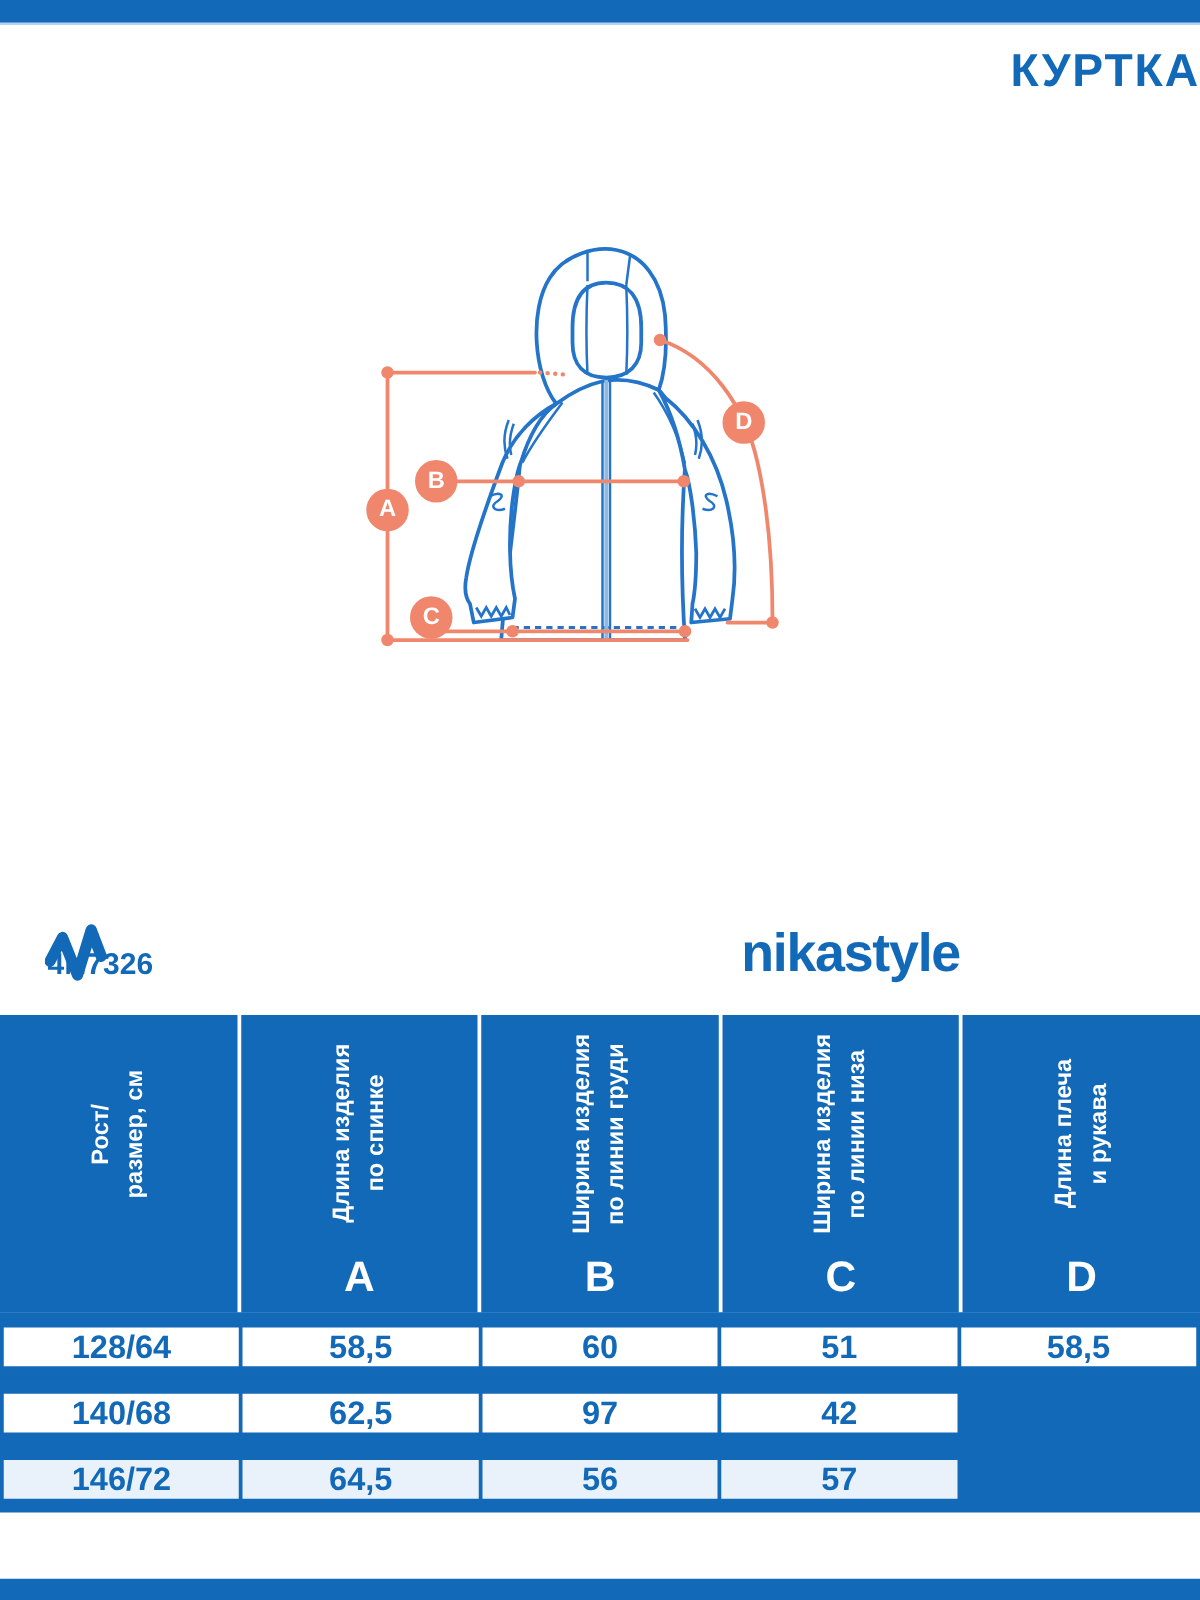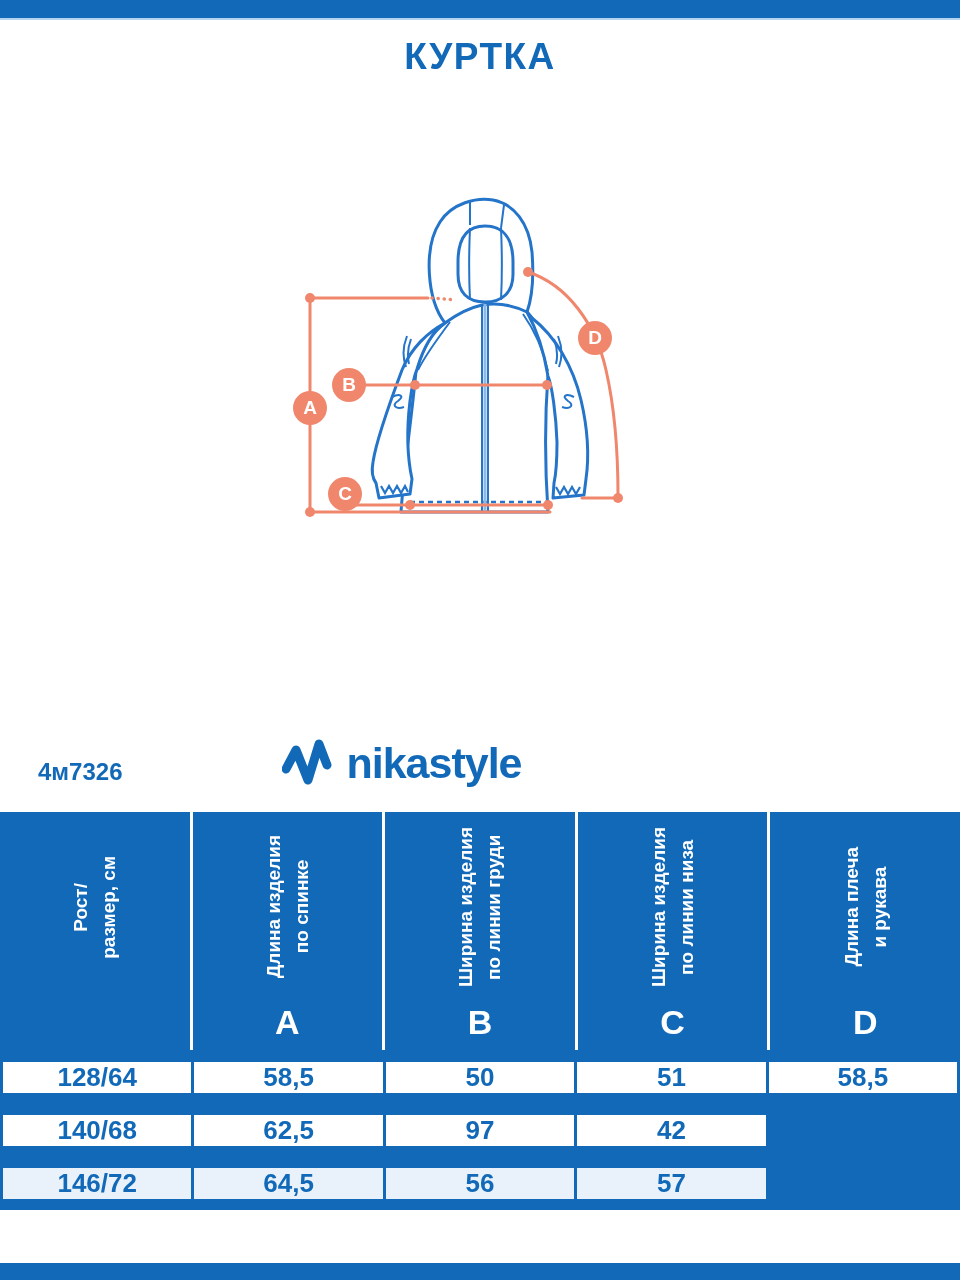--- a/index.html
+++ b/index.html
@@ -15,36 +15,36 @@
     font-family:"Liberation Sans","DejaVu Sans",sans-serif;
     background:#ffffff;position:relative;overflow:hidden;
   }
   .page{position:absolute;inset:0;width:960px;height:1280px;background:#fff;}
 
   
   .topbar{position:absolute;top:0;left:0;width:960px;height:20px;background:var(--blue);border-bottom:2px solid var(--divider-light);}
   .bottombar{position:absolute;bottom:0;left:0;width:960px;height:17px;background:var(--blue);}
 
   
-  .title{position:absolute;top:36px;left:0;width:960px;text-align:center;
+  .title{position:absolute;top:36px;left:0;width:960px;text-align:right;
     font-size:37px;font-weight:800;letter-spacing:1.5px;color:var(--blue);}
 
   
   .diagram{position:absolute;left:280px;top:190px;width:400px;height:350px;}
   .marker{position:absolute;width:34px;height:34px;border-radius:50%;background:var(--coral);
     color:#fff;font-weight:800;font-size:19px;display:flex;align-items:center;justify-content:center;}
   .marker-a{left:293px;top:391px;}
   .marker-b{left:332px;top:368px;}
   .marker-c{left:328px;top:477px;}
   .marker-d{left:578px;top:321px;}
 
   
   .article{position:absolute;left:38px;top:758px;font-size:24px;font-weight:700;color:var(--blue);}
   .brand{position:absolute;top:733px;left:0;width:768px;height:60px;
-    display:flex;align-items:center;justify-content:center;gap:14px;padding-left:36px;}
+    display:flex;align-items:center;justify-content:space-between;gap:14px;padding-left:36px;}
   .brand-text{font-size:43px;font-weight:700;letter-spacing:-1px;color:var(--blue);}
 
   
   .size-table{position:absolute;top:812px;left:0;width:960px;}
   .thead{display:grid;grid-template-columns:repeat(5,1fr);column-gap:3px;background:#fff;height:238px;}
   .hcell{background:var(--blue);display:flex;flex-direction:column;align-items:center;}
   .vwrap{flex:1;display:flex;align-items:center;justify-content:center;}
   .vtext{writing-mode:vertical-rl;transform:rotate(180deg);white-space:pre-line;
     color:#fff;font-weight:700;font-size:19px;line-height:1.45;text-align:center;}
   .letter{height:48px;color:#fff;font-weight:800;font-size:34px;line-height:40px;}
@@ -173,21 +173,21 @@
 и рукава</div>
           </div>
         <div class="letter">D</div>
       </div>
     </div>
 
     <div class="tbody">
       <div class="trow">
         <div class="tcell">128/64</div>
         <div class="tcell">58,5</div>
-        <div class="tcell">50</div>
+        <div class="tcell">60</div>
         <div class="tcell">51</div>
         <div class="tcell">58,5</div>
       </div>
       <div class="trow">
         <div class="tcell">140/68</div>
         <div class="tcell">62,5</div>
         <div class="tcell">97</div>
         <div class="tcell">42</div>
       </div>
       <div class="trow alt">

